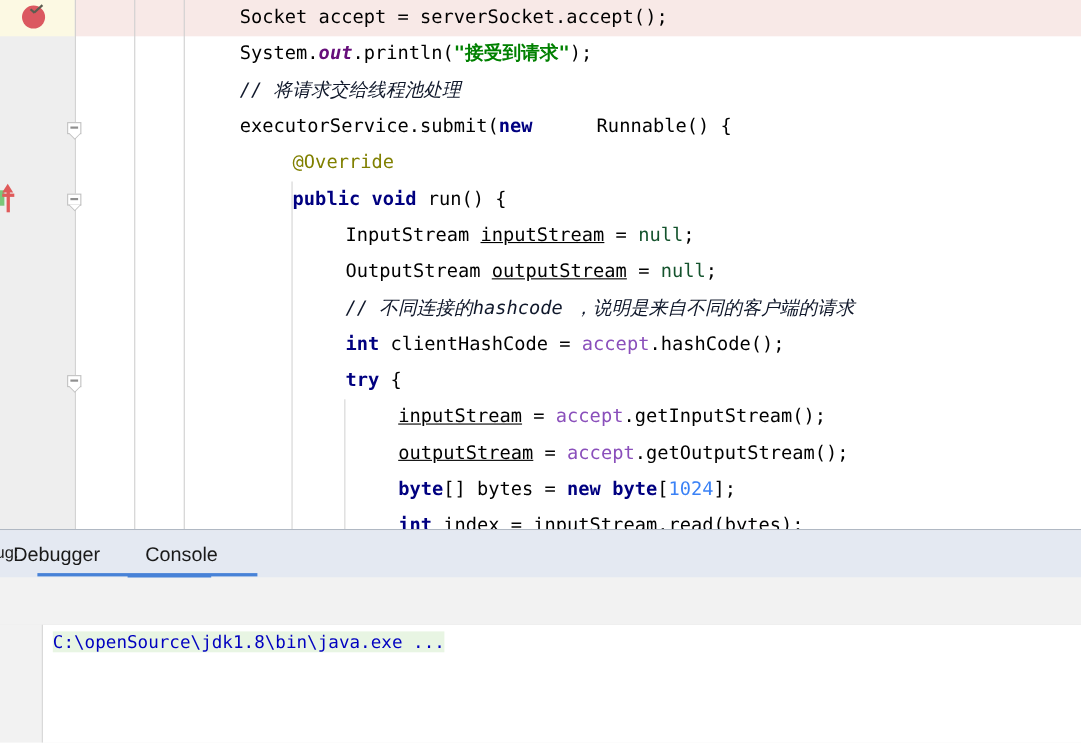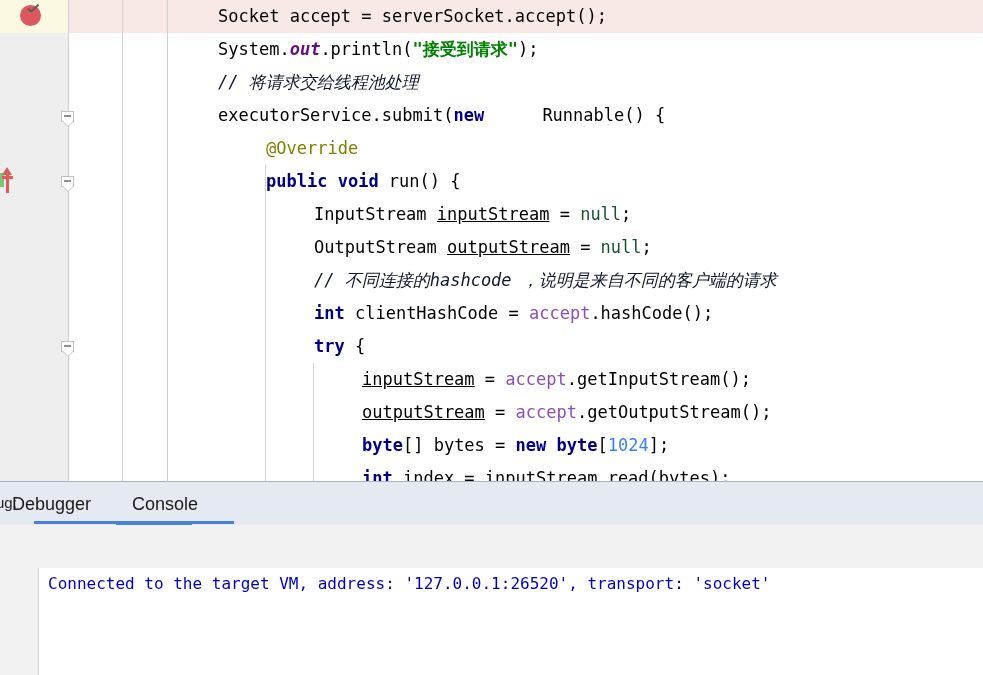--- a/index.html
+++ b/index.html
@@ -224,17 +224,17 @@
     <div class="cfg-tab-underline"></div>
 
     <div class="dbg-subbar"></div>
 
     <div class="subtab" style="left:12px;">Debugger</div>
     <div class="subtab" style="left:132px;">Console</div>
     <div class="subtab-underline" style="left:116px; width:76px;"></div>
 
     <div class="console-area">
       <div class="console-gutter"></div>
-      <div class="console-text" id="console-text"><div class="conline"><span>Connected to the target VM, address: '127.0.0.1:26520', transport: 'socket'</span></div></div>
+      <div class="console-text" id="console-text"><div class="conline"><span style="background: rgb(232, 245, 227);">C:\openSource\jdk1.8\bin\java.exe ...</span></div></div>
     </div>
 
   </div>
 </div>
 
 </body></html>

